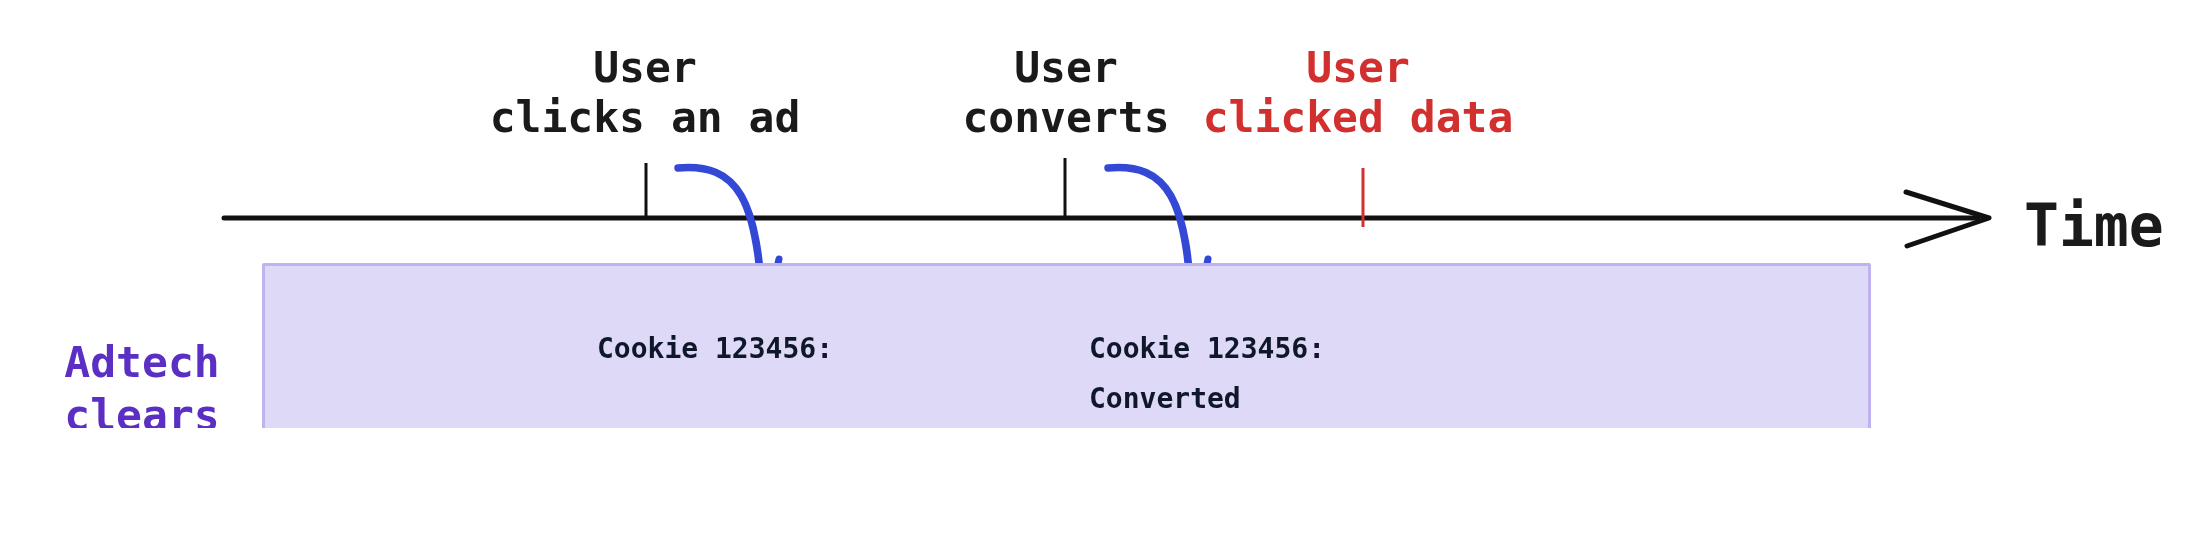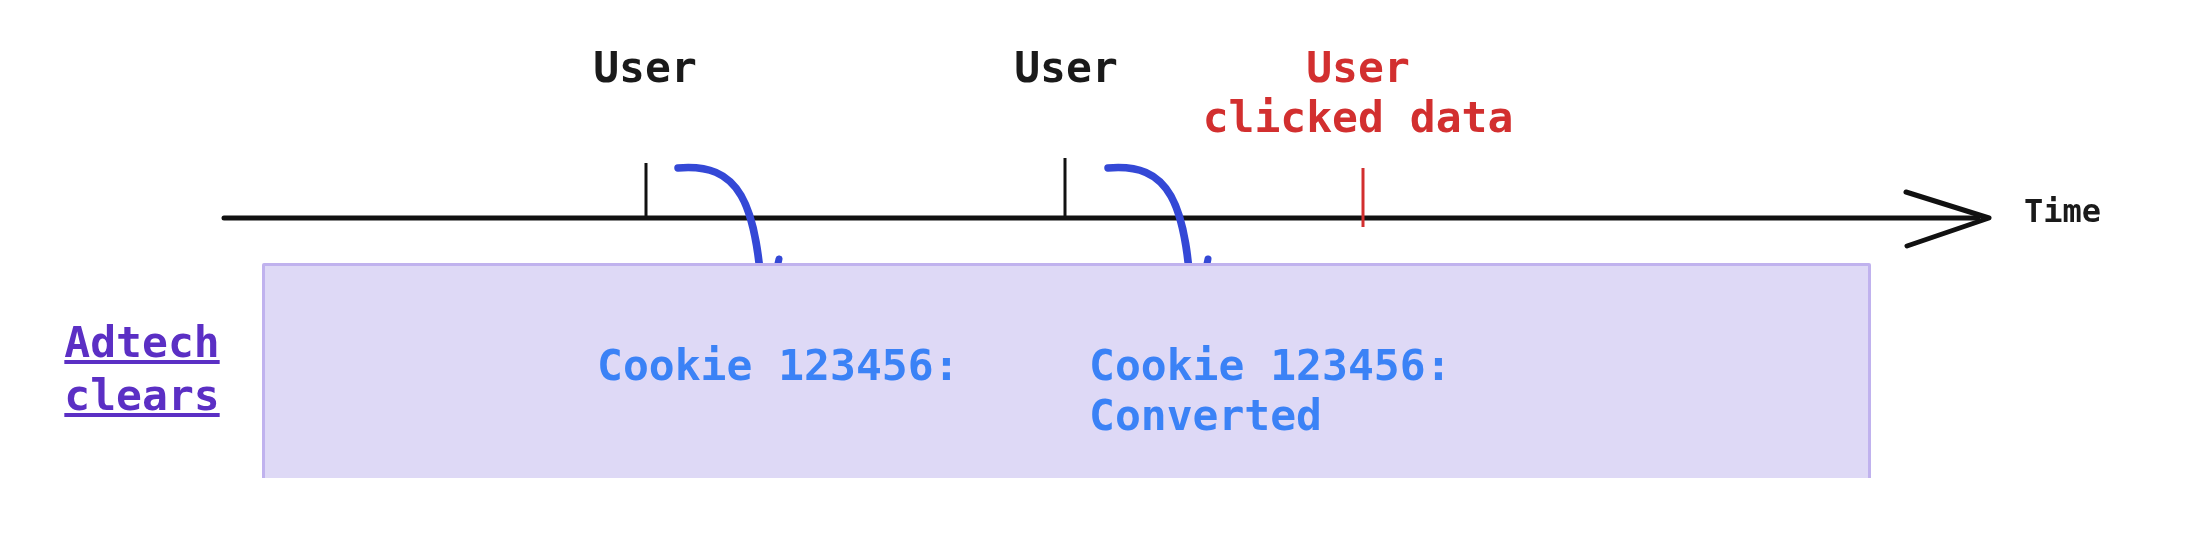--- a/index.html
+++ b/index.html
@@ -1,19 +1,19 @@
 <!DOCTYPE html>
 <html><head>
 <meta charset="utf-8">
 <style>
   html, body { margin: 0; padding: 0; background: #ffffff; }
   .canvas {
     position: relative;
     width: 2188px;
-    height: 478px;
+    height: 428px;
     background: #ffffff;
     font-family: "DejaVu Sans Mono", "Liberation Mono", monospace;
     overflow: hidden;
   }
   svg.strokes {
     position: absolute;
     left: 0; top: 0;
     width: 2188px; height: 534px;
   }
   .event-label {
@@ -25,55 +25,54 @@
     font-weight: 700;
     line-height: 50px;
     color: #1a1a1a;
     white-space: nowrap;
   }
   .event-label.red { color: #d22f2f; }
   .time-label {
     position: absolute;
     left: 2024px;
     top: 192px;
-    font-size: 32px;
+    font-size: 58px;
     font-weight: 700;
     color: #1a1a1a;
     white-space: nowrap;
   }
   .adtech-box {
     position: absolute;
     left: 262px;
     top: 263px;
     width: 1603px;
     height: 228px;
     background: #ded9f6;
     border: 3px solid #c0b2ee;
     border-radius: 2px;
   }
   .server-label {
     position: absolute;
     left: 142px;
-    top: 316px;
+    top: 336px;
     transform: translateX(-50%);
     text-align: center;
     font-size: 43px;
     font-weight: 700;
     line-height: 53px;
     color: #5b2fc4;
     white-space: nowrap;
-    text-decoration: underline;
   }
   .cookie-record {
     position: absolute;
-    top: 340px;
-    font-size: 43px;
+    top: 324px;
+    font-size: 28px;
     font-weight: 700;
     line-height: 50px;
-    color: #3b82f6;
+    color: #0f172a;
     white-space: nowrap;
   }
   .cookie-record.first  { left: 597px; }
   .cookie-record.second { left: 1089px; }
 </style>
 </head>
 <body>
 
 <div class="canvas">
 
@@ -96,23 +95,25 @@
     <g>
       <path d="M 1108 168 C 1168 163 1188 198 1192 318" fill="none" stroke="#3448d6" stroke-width="7.5" stroke-linecap="round"></path>
       <path d="M 1162 267 L 1193 330 L 1208 259" fill="none" stroke="#3448d6" stroke-width="7" stroke-linecap="round" stroke-linejoin="round"></path>
     </g>
   </svg>
 
   <div class="adtech-box"></div>
 
   <div class="event-label" style="left:645px">
     <div>User</div>
+    <div>clicks an ad</div>
   </div>
   <div class="event-label" style="left:1066px">
     <div>User</div>
+    <div>converts</div>
   </div>
   <div class="event-label red" style="left:1358px">
     <div>User</div>
     <div>clicked data</div>
   </div>
 
   <div class="time-label">Time</div>
 
   <div class="server-label">
     <div>Adtech</div>

